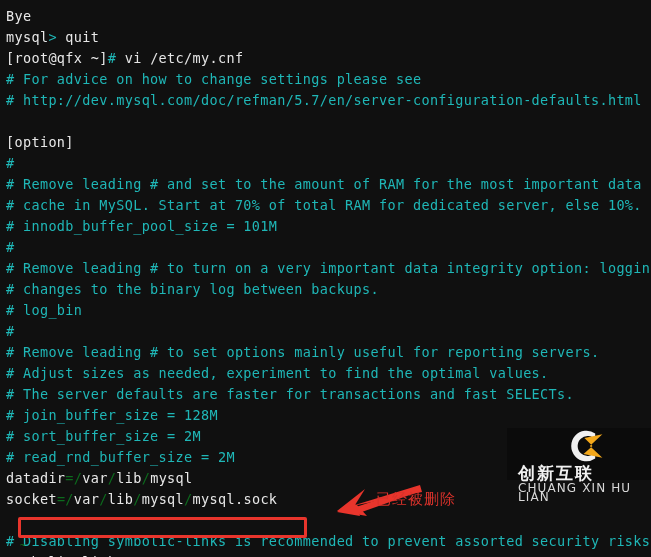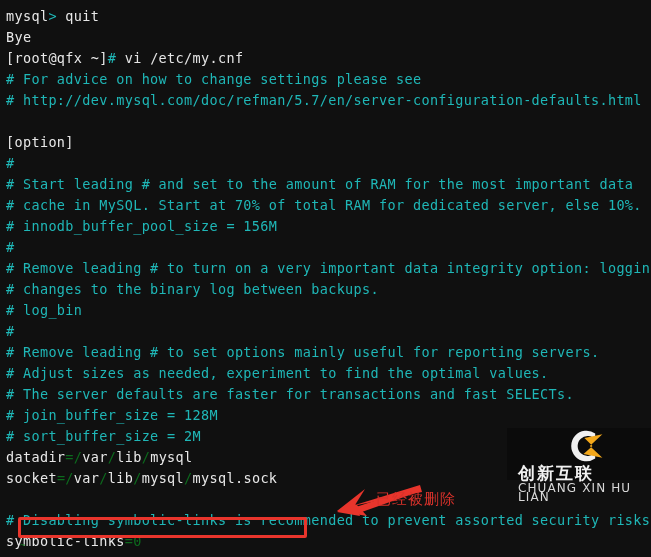--- a/index.html
+++ b/index.html
@@ -64,41 +64,42 @@
   #tiny-green{
     position:absolute;left:8px;top:540px;
     color:#12801f;font-size:9px;white-space:pre;
     font-family:"DejaVu Sans Mono","Liberation Mono",monospace;
   }
 </style>
 </head>
 <body>
 
 <div id="term">
+    <div class="line"><span class="c-white">Bye</span></div>
     <div class="line"><span class="c-white">mysql</span><span class="c-teal">&gt;</span><span class="c-white"> quit</span></div>
-    <div class="line"><span class="c-white">Bye</span></div>
     <div class="line"><span class="c-white">[root@qfx ~]</span><span class="c-teal">#</span><span class="c-cyan"> vi </span><span class="c-cyan">/etc/my.cnf</span></div>
     <div class="line"><span class="c-teal"># For advice on how to change settings please see</span></div>
     <div class="line"><span class="c-teal"># http://dev.mysql.com/doc/refman/5.7/en/server-configuration-defaults.html</span></div>
     <div class="line"><span class="c-white"></span></div>
     <div class="line"><span class="c-white">[option]</span></div>
     <div class="line"><span class="c-teal">#</span></div>
-    <div class="line"><span class="c-teal"># Start leading # and set to the amount of RAM for the most important data</span></div>
+    <div class="line"><span class="c-teal"># Remove leading # and set to the amount of RAM for the most important data</span></div>
     <div class="line"><span class="c-teal"># cache in MySQL. Start at 70% of total RAM for dedicated server, else 10%.</span></div>
-    <div class="line"><span class="c-teal"># innodb_buffer_pool_size = 156M</span></div>
+    <div class="line"><span class="c-teal"># innodb_buffer_pool_size = 101M</span></div>
     <div class="line"><span class="c-teal">#</span></div>
     <div class="line"><span class="c-teal"># Remove leading # to turn on a very important data integrity option: logging</span></div>
     <div class="line"><span class="c-teal"># changes to the binary log between backups.</span></div>
     <div class="line"><span class="c-teal"># log_bin</span></div>
     <div class="line"><span class="c-teal">#</span></div>
     <div class="line"><span class="c-teal"># Remove leading # to set options mainly useful for reporting servers.</span></div>
     <div class="line"><span class="c-teal"># Adjust sizes as needed, experiment to find the optimal values.</span></div>
     <div class="line"><span class="c-teal"># The server defaults are faster for transactions and fast SELECTs.</span></div>
     <div class="line"><span class="c-teal"># join_buffer_size = 128M</span></div>
     <div class="line"><span class="c-teal"># sort_buffer_size = 2M</span></div>
+    <div class="line"><span class="c-teal"># read_rnd_buffer_size = 2M</span></div>
     <div class="line"><span class="c-white">datadir</span><span class="c-green">=</span><span class="c-green">/</span><span class="c-white">var</span><span class="c-green">/</span><span class="c-white">lib</span><span class="c-green">/</span><span class="c-white">mysql</span></div>
     <div class="line"><span class="c-white">socket</span><span class="c-green">=</span><span class="c-green">/</span><span class="c-white">var</span><span class="c-green">/</span><span class="c-white">lib</span><span class="c-green">/</span><span class="c-white">mysql</span><span class="c-green">/</span><span class="c-white">mysql.sock</span></div>
     <div class="line"><span class="c-white"></span></div>
     <div class="line"><span class="c-teal"># Disabling symbolic-links is recommended to prevent assorted security risks</span></div>
     <div class="line"><span class="c-white">symbolic-links</span><span class="c-green">=</span><span class="c-green">0</span></div>
   </div>
 
 <div id="overlay">
 
   <div id="redbox"></div>

